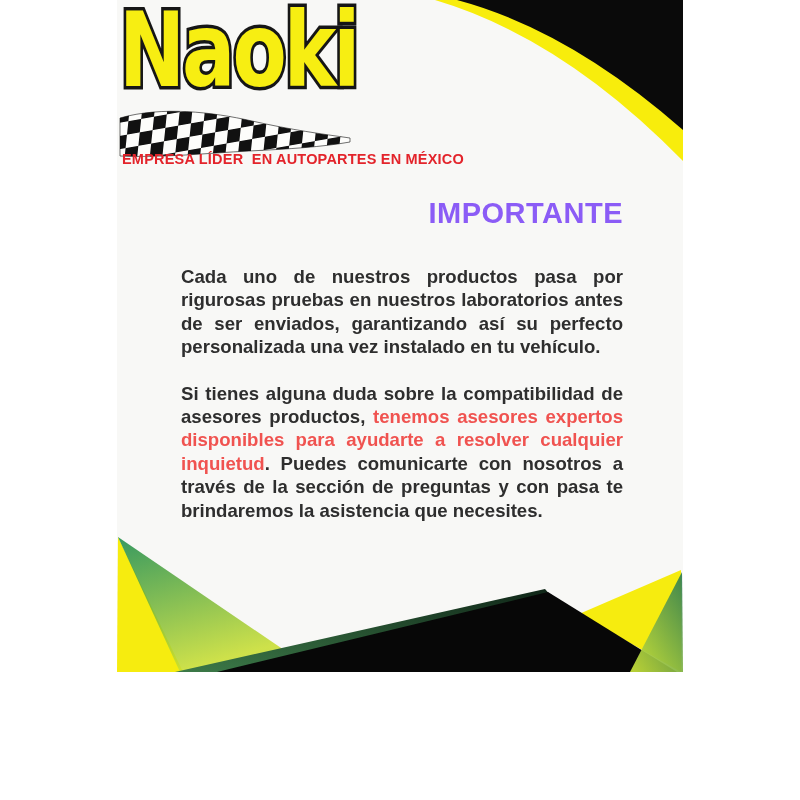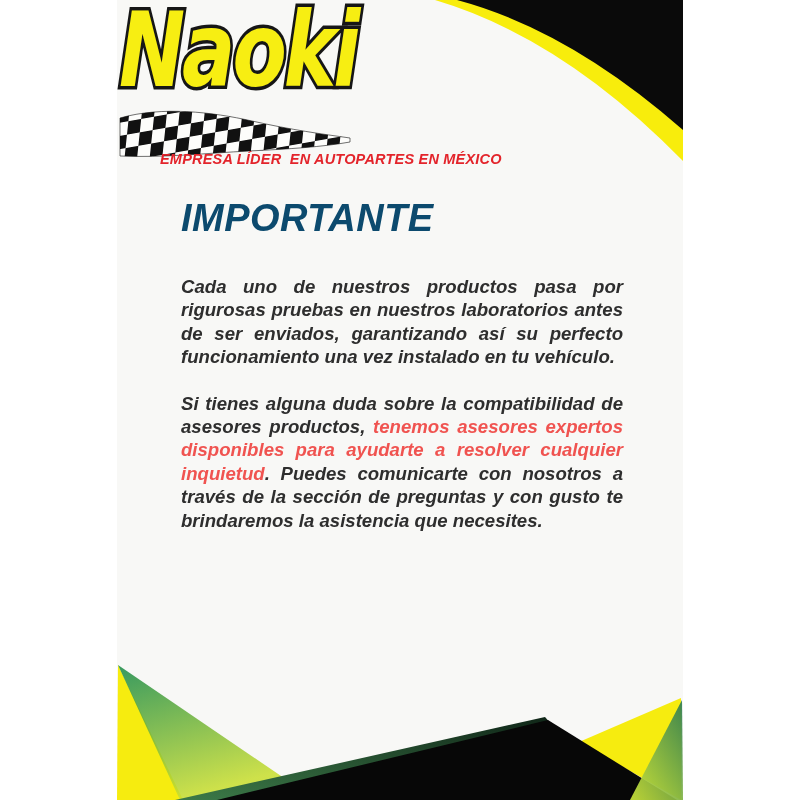--- a/index.html
+++ b/index.html
@@ -1,22 +1,22 @@
 <!DOCTYPE html>
 <html><head>
 <meta charset="utf-8">
 <style>
   html,body{margin:0;padding:0;}
   body{
     width:800px;height:800px;position:relative;background:#ffffff;
     font-family:"Liberation Sans",sans-serif;overflow:hidden;
   }
   .flyer{
-    position:absolute;left:117px;top:0;width:566px;height:800px;
-    background:#f8f8f6;overflow:hidden;font-style:italic;
+    position:absolute;left:117px;top:0;width:566px;height:672px;
+    background:#f8f8f6;overflow:hidden;
   }
   
   .deco-top-right{position:absolute;top:0;left:0;width:566px;height:170px;display:block;}
   .deco-bottom{position:absolute;bottom:0;left:0;width:566px;height:150px;display:block;}
   
   .logo{
     position:absolute;left:2px;top:2px;width:400px;
     font-family:"DejaVu Sans",sans-serif;
     font-weight:900;font-size:104px;line-height:96px;
     letter-spacing:-4px;
@@ -29,29 +29,28 @@
   .subtitle{
     position:absolute;left:4px;top:89px;
     font-size:22px;font-weight:700;letter-spacing:4px;color:#161616;
     white-space:pre;
   }
   .flag{position:absolute;left:0;top:110px;width:360px;height:50px;}
   .tagline{
     position:absolute;left:5px;top:151px;
     font-size:14.5px;font-weight:800;color:#e3242b;letter-spacing:0.2px;
     white-space:pre;
-    margin-left:38px;
   }
   
   .content{
     position:absolute;left:64px;top:197px;width:442px;
   }
   .content h1{
     margin:0 0 35px 0;
-    font-size:38px;font-weight:800;letter-spacing:0.5px;color:#0c4a6e;
+    font-size:29px;font-weight:800;letter-spacing:0.5px;color:#8b5cf6;text-align:right;
   }
   .content p{
     margin:0 0 23px 0;
     font-size:18.6px;line-height:23.4px;font-weight:700;color:#2e2e2e;
     text-align:justify;
   }
   .hl{color:#f05350;}
 </style>
 </head>
 <body>
@@ -73,22 +72,22 @@
         <rect x="13" y="13" width="13" height="13" fill="#111111"></rect>
       </pattern>
     </defs>
     <path d="M 3,8 C 45,-4 95,2 135,11 C 175,20 205,24 233,28 L 233,32 C 205,37 172,39 132,41 C 92,43 45,48 3,46 Z" fill="url(#chk)" stroke="#111111" stroke-width="0.6"></path>
   </svg>
 
   <div class="tagline">EMPRESA LÍDER  EN AUTOPARTES EN MÉXICO</div>
 
   <div class="content">
     <h1>IMPORTANTE</h1>
-    <p>Cada uno de nuestros productos pasa por rigurosas pruebas en nuestros laboratorios antes de ser enviados, garantizando así su perfecto funcionamiento una vez instalado en tu vehículo.</p>
-    <p><span>Si tienes alguna duda sobre la compatibilidad de asesores productos, </span><span class="hl">tenemos asesores expertos disponibles para ayudarte a resolver cualquier inquietud</span><span>. Puedes comunicarte con nosotros a través de la sección de preguntas y con gusto te brindaremos la asistencia que necesites.</span></p>
+    <p>Cada uno de nuestros productos pasa por rigurosas pruebas en nuestros laboratorios antes de ser enviados, garantizando así su perfecto personalizada una vez instalado en tu vehículo.</p>
+    <p><span>Si tienes alguna duda sobre la compatibilidad de asesores productos, </span><span class="hl">tenemos asesores expertos disponibles para ayudarte a resolver cualquier inquietud</span><span>. Puedes comunicarte con nosotros a través de la sección de preguntas y con pasa te brindaremos la asistencia que necesites.</span></p>
   </div>
 
   <svg class="deco-bottom" viewBox="0 0 566 150" aria-hidden="true">
     <defs>
       <linearGradient id="gLeft" x1="0" y1="0" x2="0.35" y2="1">
         <stop offset="0" stop-color="#1d8c4b"></stop>
         <stop offset="1" stop-color="#c8de33"></stop>
       </linearGradient>
       <linearGradient id="gRight" x1="1" y1="0" x2="0.1" y2="1">
         <stop offset="0" stop-color="#2f7d52"></stop>

